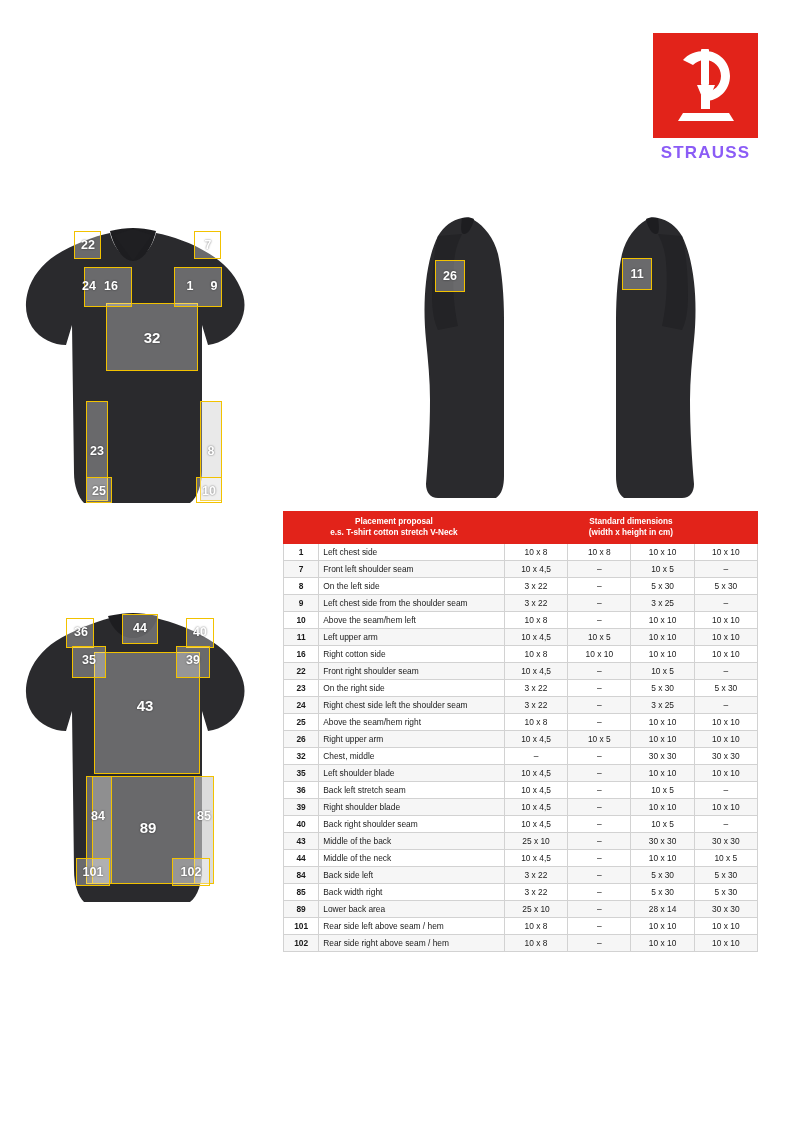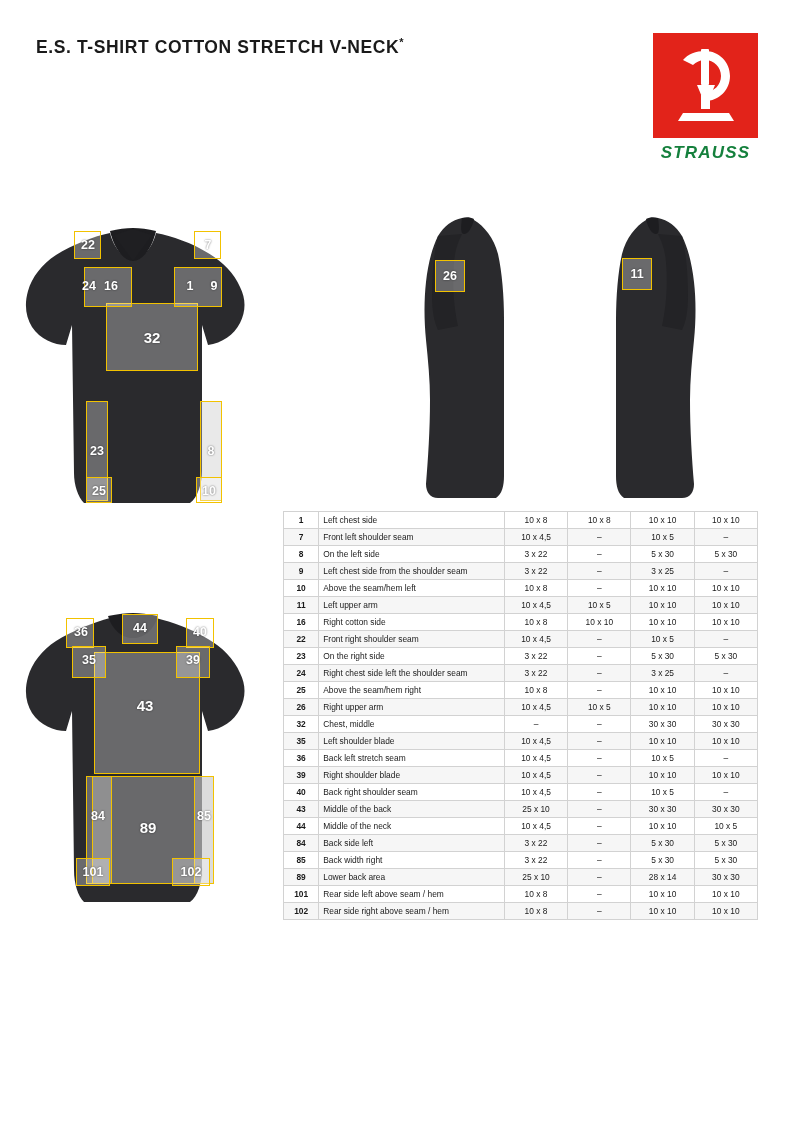--- a/index.html
+++ b/index.html
@@ -32,25 +32,24 @@
     left: 653px; top: 33px;
     width: 105px; height: 105px;
     background: #e2231a;
   }
   .logo-mark { position: absolute; left: 0; top: 0; width: 105px; height: 105px; }
   .logo-text {
     position: absolute;
     left: 653px; top: 143px;
     width: 105px;
     text-align: center;
-    color: #15803d;
+    color: #8b5cf6;
     font-weight: bold;
     font-size: 17px;
     letter-spacing: 1.2px;
-    font-style: italic;
   }
 
   
   .shirt { position: absolute; }
   .marker {
     position: absolute;
     border: 1.4px solid #f2c200;
     background: rgba(255,255,255,0.30);
   }
   .zone {
@@ -114,21 +113,20 @@
     font-weight: bold;
     line-height: 1.55;
     color: #1a1a1a;
   }
 </style>
 </head>
 <body>
 
 <div class="page">
 
-  <div class="title"><span>E.S. T-Shirt Cotton Stretch V-Neck</span><sup>*</sup></div>
 
   <div class="logo-box">
     <svg class="logo-mark" viewBox="0 0 105 105">
       <g fill="#ffffff">
         <path d="M52 18 c14 0 25 11 25 25 c0 14 -11 25 -25 25 l0 -9 c9 0 16 -7 16 -16 c0 -9 -7 -16 -16 -16 c-5 0 -9 2 -12 5 l-10 -5 c5 -6 13 -9 22 -9 z"></path>
         <rect x="48" y="16" width="8" height="36" rx="1"></rect>
         <path d="M44 52 l18 0 l-5 12 l-8 0 z"></path>
         <rect x="48" y="62" width="9" height="14"></rect>
         <path d="M30 80 l46 0 l5 8 l-56 0 z"></path>
       </g>
@@ -212,20 +210,30 @@
     <div class="num" style="left:72px; top:218px; width:24px;">84</div>
     <div class="num" style="left:178px; top:218px; width:24px;">85</div>
     <div class="num big" style="left:120px; top:228px; width:28px;">89</div>
     <div class="num" style="left:64px; top:274px; width:30px;">101</div>
     <div class="num" style="left:160px; top:274px; width:34px;">102</div>
   </div>
 
   <div class="table-wrap">
     <table>
       <thead>
+        <tr class="band">
+          <th colspan="2">
+            <div>Placement proposal</div>
+            <div>e.s. T-shirt cotton stretch V-Neck</div>
+          </th>
+          <th colspan="4">
+            <div>Standard dimensions</div>
+            <div>(width x height in cm)</div>
+          </th>
+        </tr>
       </thead>
       <tbody>
         <tr>
             <td class="no">1</td>
             <td class="place">Left chest side</td>
             <td class="dim">10 x 8</td>
             <td class="dim">10 x 8</td>
             <td class="dim">10 x 10</td>
             <td class="dim">10 x 10</td>
           </tr>

